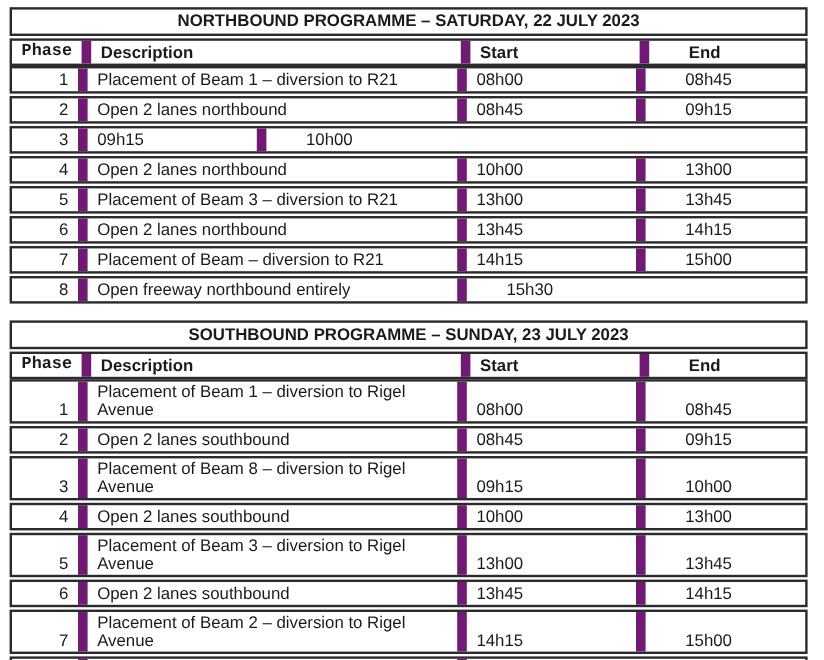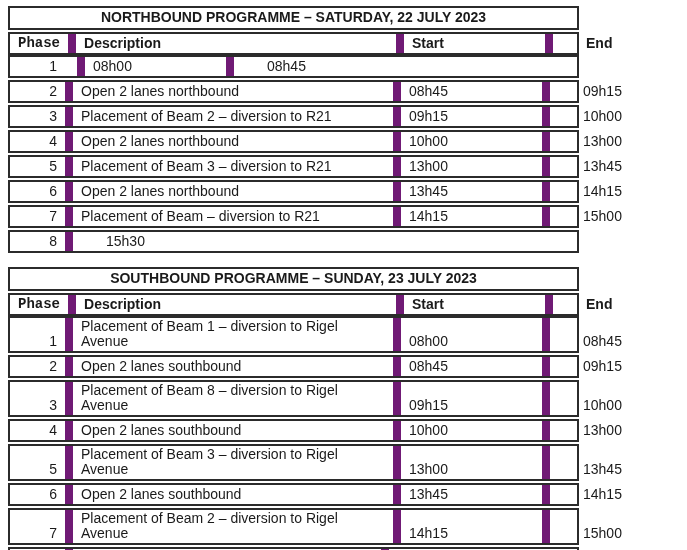--- a/index.html
+++ b/index.html
@@ -4,21 +4,21 @@
 <style>
   html, body { margin: 0; padding: 0; }
   body {
     width: 687px; height: 550px;
     background: #ffffff;
     font-family: "Liberation Sans", sans-serif;
     color: #1a1a1a;
     overflow: hidden;
   }
   .page { padding: 6px 6px 0 8px; }
-  .tbl { width: 571px; font-size: 14px; line-height: 15px; }
+  .tbl { width: 665px; font-size: 14px; line-height: 15px; }
   .tbl-south { margin-top: 14px; }
   .box {
     border: 2px solid #2b2b2b;
     background: #fff;
     margin-top: 2px;
   }
   .tbl .box:first-child { margin-top: 0; }
   .title-box {
     text-align: center;
     font-weight: bold;
@@ -29,53 +29,53 @@
     box-sizing: border-box;
     display: flex;
     align-items: flex-end;      
     padding: 1px 8px 2px 8px;
     white-space: pre-line;
     min-height: 19px;
   }
   .cell + .cell { border-left: 8px solid #701a75; }
   .phase { flex: 0 0 55px; justify-content: flex-end; }
   .desc  { flex: 0 0 316px; }
-  .time.start { flex: 0 0 149px; margin-left: 12px; }
+  .time.start { flex: 0 0 149px; }
   .time.end, .time.merged { flex: 1 1 auto; padding-left: 33px; }
   .header .cell { font-weight: bold; }
   .header .phase { justify-content: flex-start; font-family: Liberation Mono, monospace; }
 </style>
 </head>
 <body>
 
 <div class="page">
 
   <div class="tbl tbl-north">
     <div class="box title-box">NORTHBOUND PROGRAMME – SATURDAY, 22 JULY 2023</div>
     <div class="box row header">
       <div class="cell phase">Phase</div>
       <div class="cell desc">Description</div>
       <div class="cell time start">Start</div>
       <div class="cell time end">End</div>
     </div>
     <div>
         <div class="box row">
           <div class="cell phase">1</div>
+          <div class="cell desc">Placement of Beam 1 – diversion to R21</div>
           <div class="cell time start">08h00</div>
           <div class="cell time end">08h45</div>
         </div>
         <div class="box row">
           <div class="cell phase">2</div>
           <div class="cell desc">Open 2 lanes northbound</div>
           <div class="cell time start">08h45</div>
           <div class="cell time end">09h15</div>
         </div>
         <div class="box row">
           <div class="cell phase">3</div>
-          <div class="cell desc">Placement of Beam 2 – diversion to R21</div>
           <div class="cell time start">09h15</div>
           <div class="cell time end">10h00</div>
         </div>
         <div class="box row">
           <div class="cell phase">4</div>
           <div class="cell desc">Open 2 lanes northbound</div>
           <div class="cell time start">10h00</div>
           <div class="cell time end">13h00</div>
         </div>
         <div class="box row">
@@ -91,20 +91,21 @@
           <div class="cell time end">14h15</div>
         </div>
         <div class="box row">
           <div class="cell phase">7</div>
           <div class="cell desc">Placement of Beam – diversion to R21</div>
           <div class="cell time start">14h15</div>
           <div class="cell time end">15h00</div>
         </div>
         <div class="box row">
           <div class="cell phase">8</div>
+          <div class="cell desc">Open freeway northbound entirely</div>
           <div class="cell time merged">15h30</div>
         </div>
       </div>
   </div>
 
   <div class="tbl tbl-south">
     <div class="box title-box">SOUTHBOUND PROGRAMME – SUNDAY, 23 JULY 2023</div>
     <div class="box row header">
       <div class="cell phase">Phase</div>
       <div class="cell desc">Description</div>

